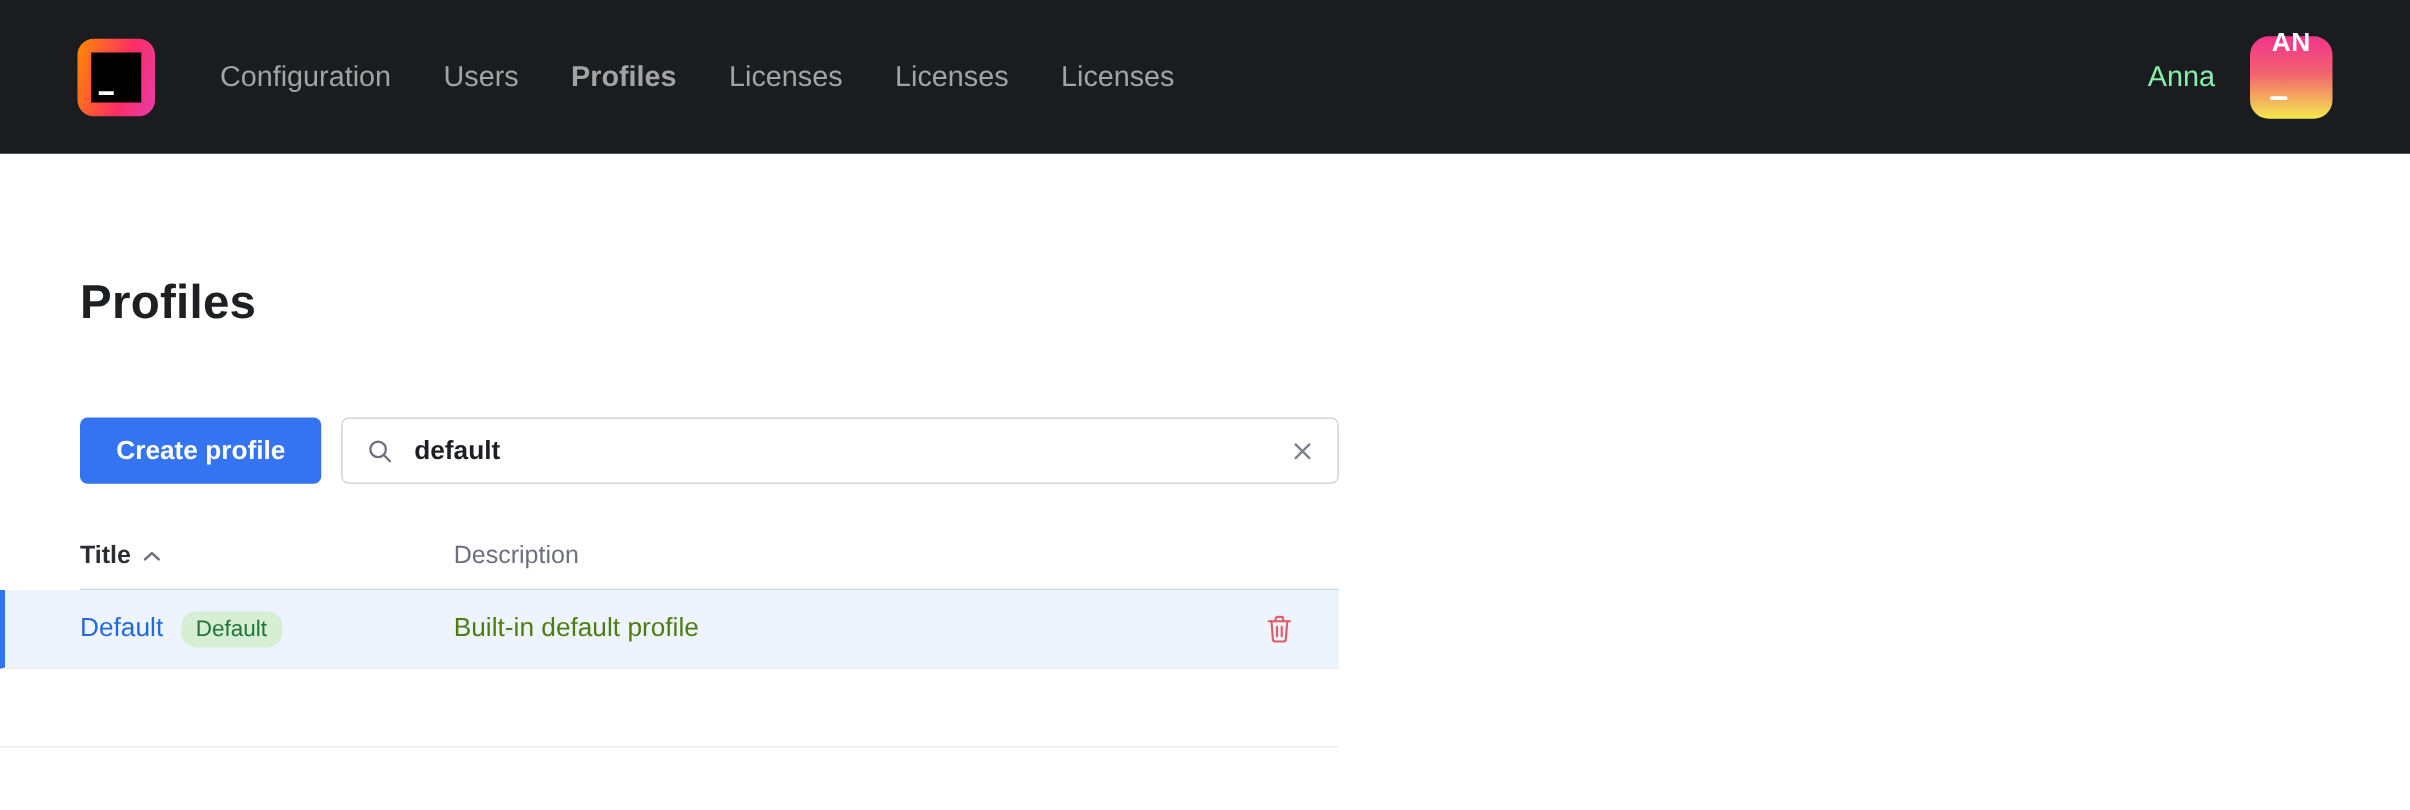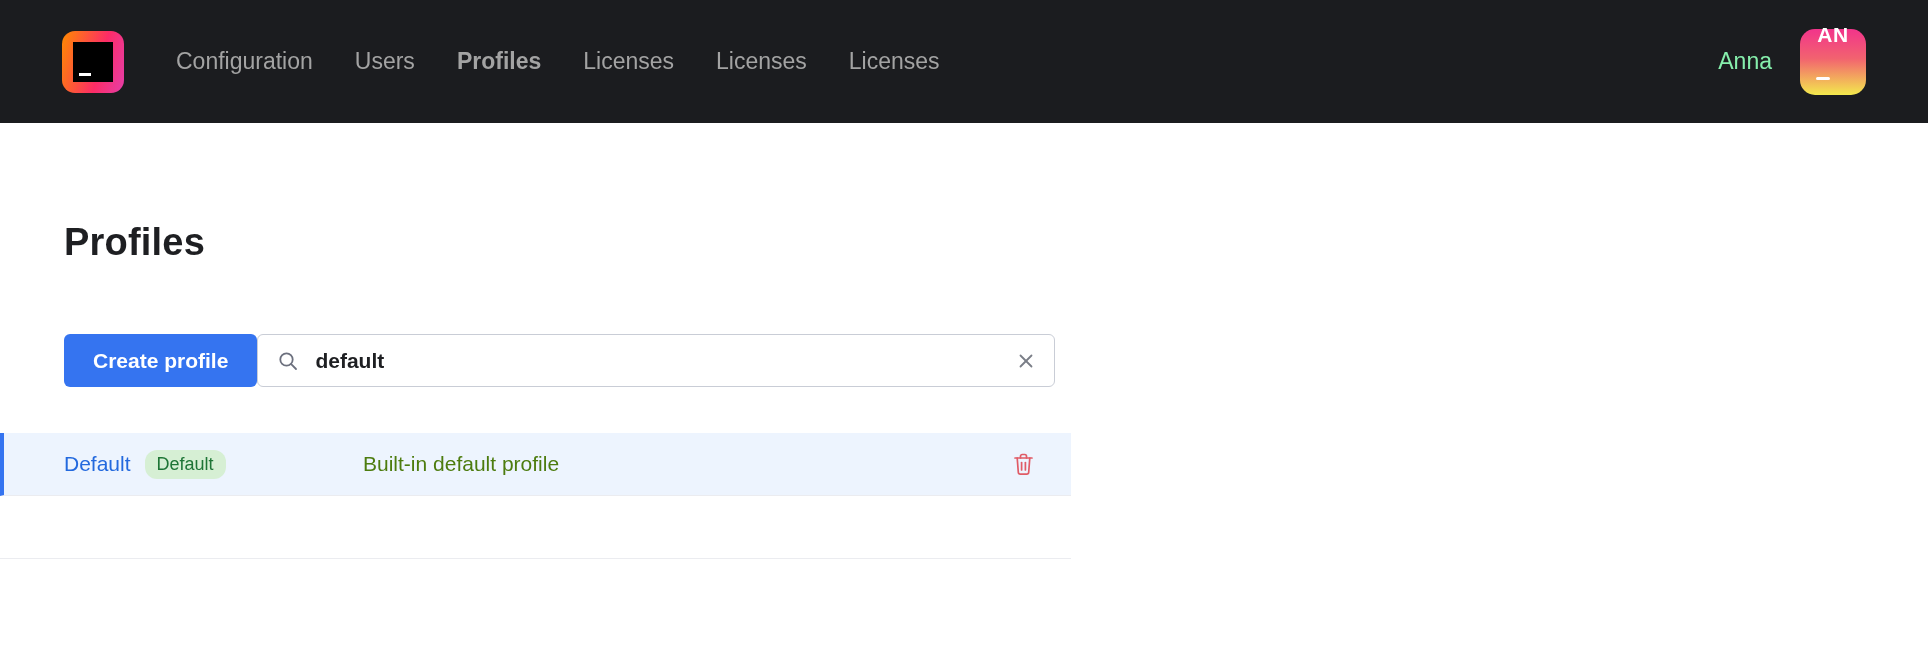--- a/index.html
+++ b/index.html
@@ -76,20 +76,21 @@
   
   .page-title {
     margin: 98px 0 0 64px;
     font-size: 38px;
     font-weight: 700;
     letter-spacing: 0.2px;
   }
   .controls {
     display: flex;
     align-items: center;
+    gap: 16px;
     margin: 70px 0 0 64px;
   }
   .btn-create {
     background: #3574f0;
     color: #fff;
     border: none;
     border-radius: 6px;
     height: 53px;
     padding: 0 29px;
     font-size: 21px;
@@ -228,20 +229,31 @@
         <button class="clear-btn">
           <svg width="20" height="20" viewBox="0 0 20 20" fill="none" stroke="currentColor" stroke-width="1.8" stroke-linecap="round">
             <line x1="4.5" y1="4.5" x2="15.5" y2="15.5"></line>
             <line x1="15.5" y1="4.5" x2="4.5" y2="15.5"></line>
           </svg>
         </button>
       </div>
     </div>
 
     <section class="table">
+      <div class="table-header">
+        <div class="th-title">
+          <span>Title</span>
+          <span class="sort-caret">
+            <svg width="15" height="10" viewBox="0 0 15 10" fill="none" stroke="currentColor" stroke-width="2" stroke-linecap="round" stroke-linejoin="round">
+              <polyline points="2,7.5 7.5,2.5 13,7.5"></polyline>
+            </svg>
+          </span>
+        </div>
+        <div class="th-desc">Description</div>
+      </div>
 
       <div class="row selected">
         <div class="cell-title">
           <a class="row-link">Default</a>
           <span class="badge">Default</span>
         </div>
         <div class="cell-desc">Built-in default profile</div>
         <button class="trash-btn">
           <svg width="23" height="25" viewBox="0 0 23 25" fill="none" stroke="currentColor" stroke-width="1.7" stroke-linecap="round" stroke-linejoin="round">
             <line x1="3" y1="6" x2="20" y2="6"></line>

